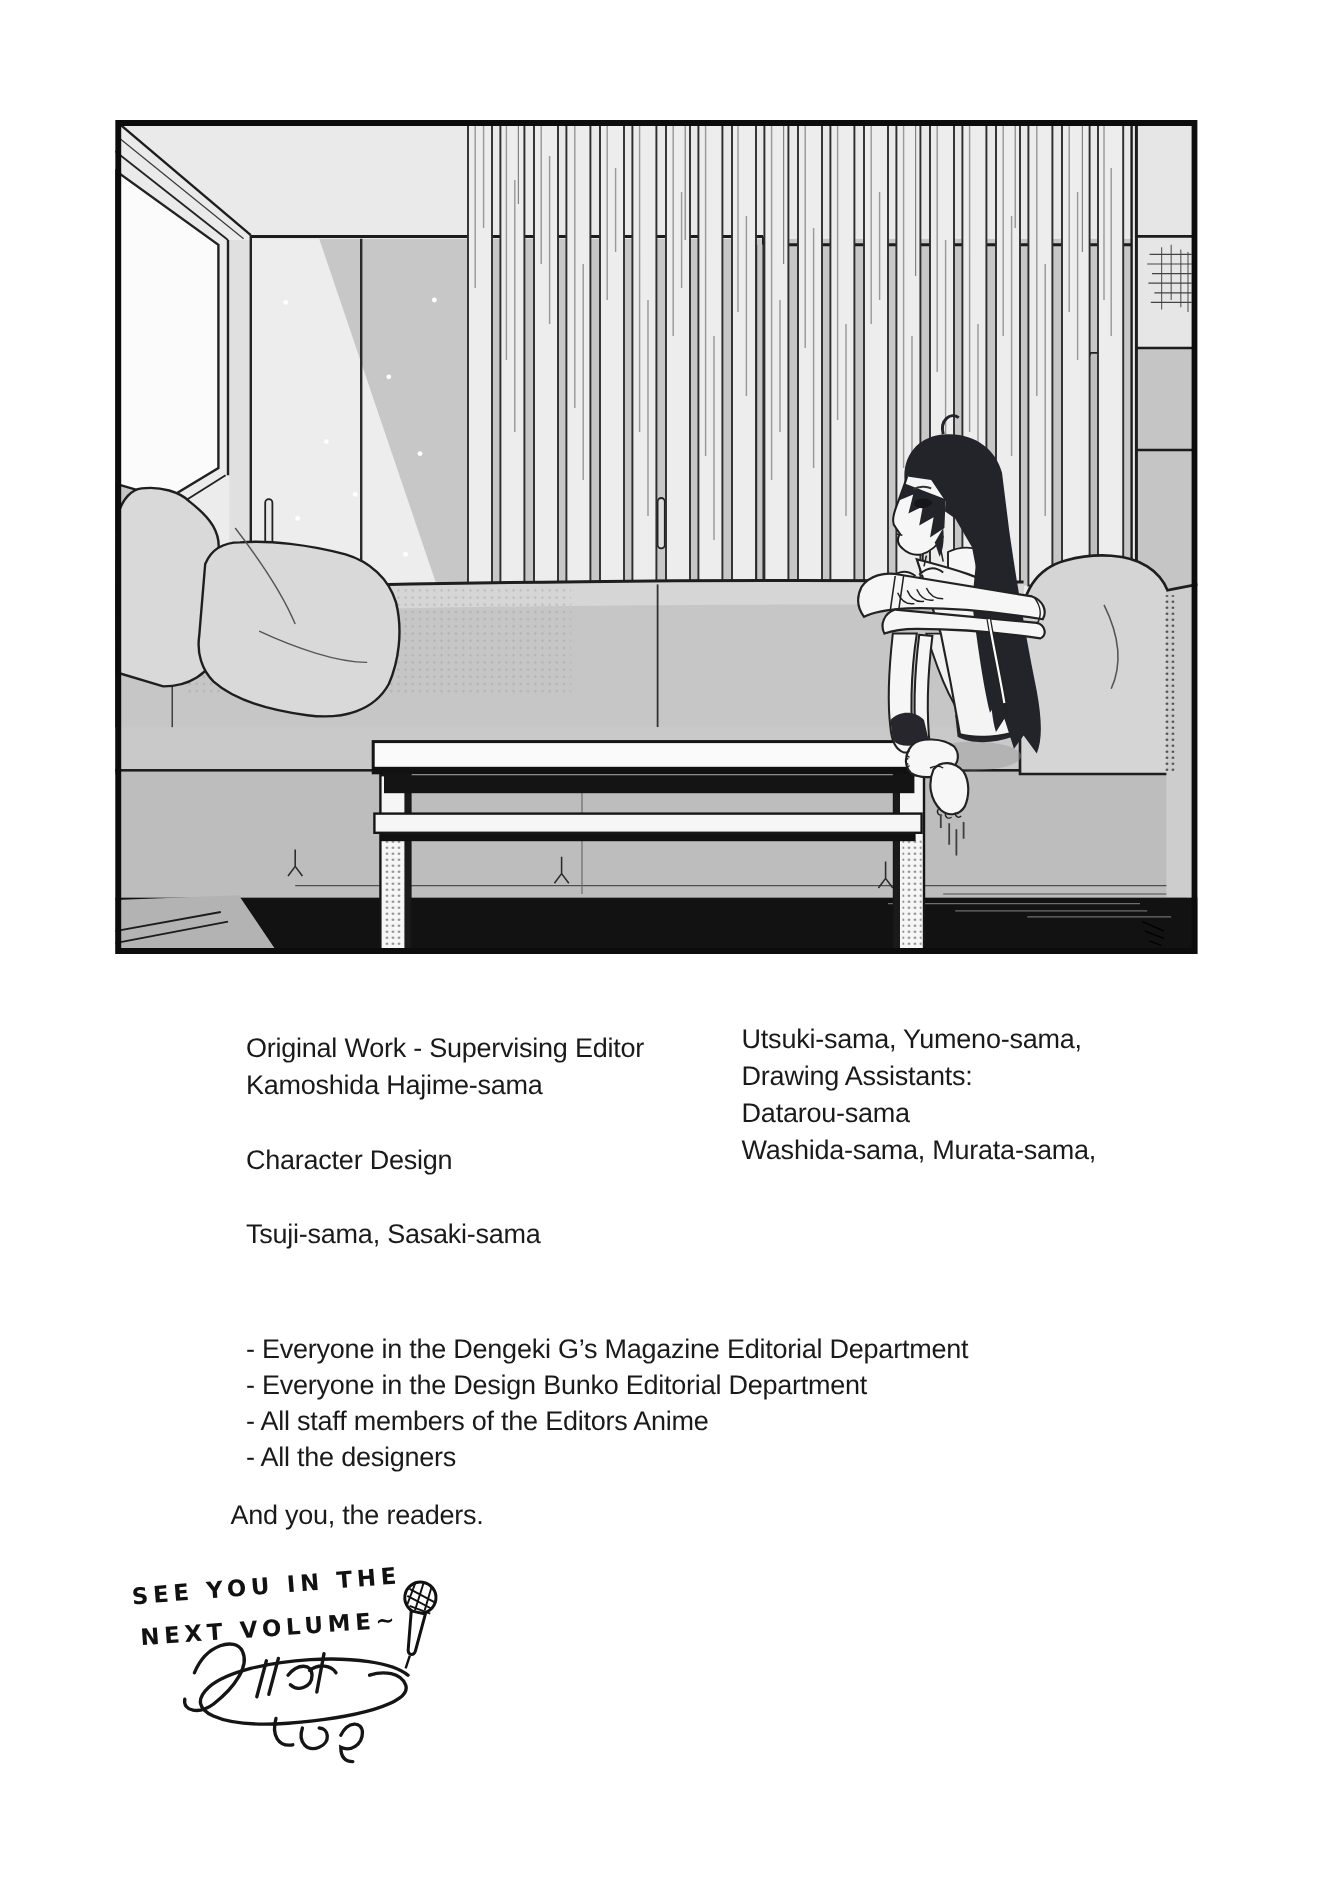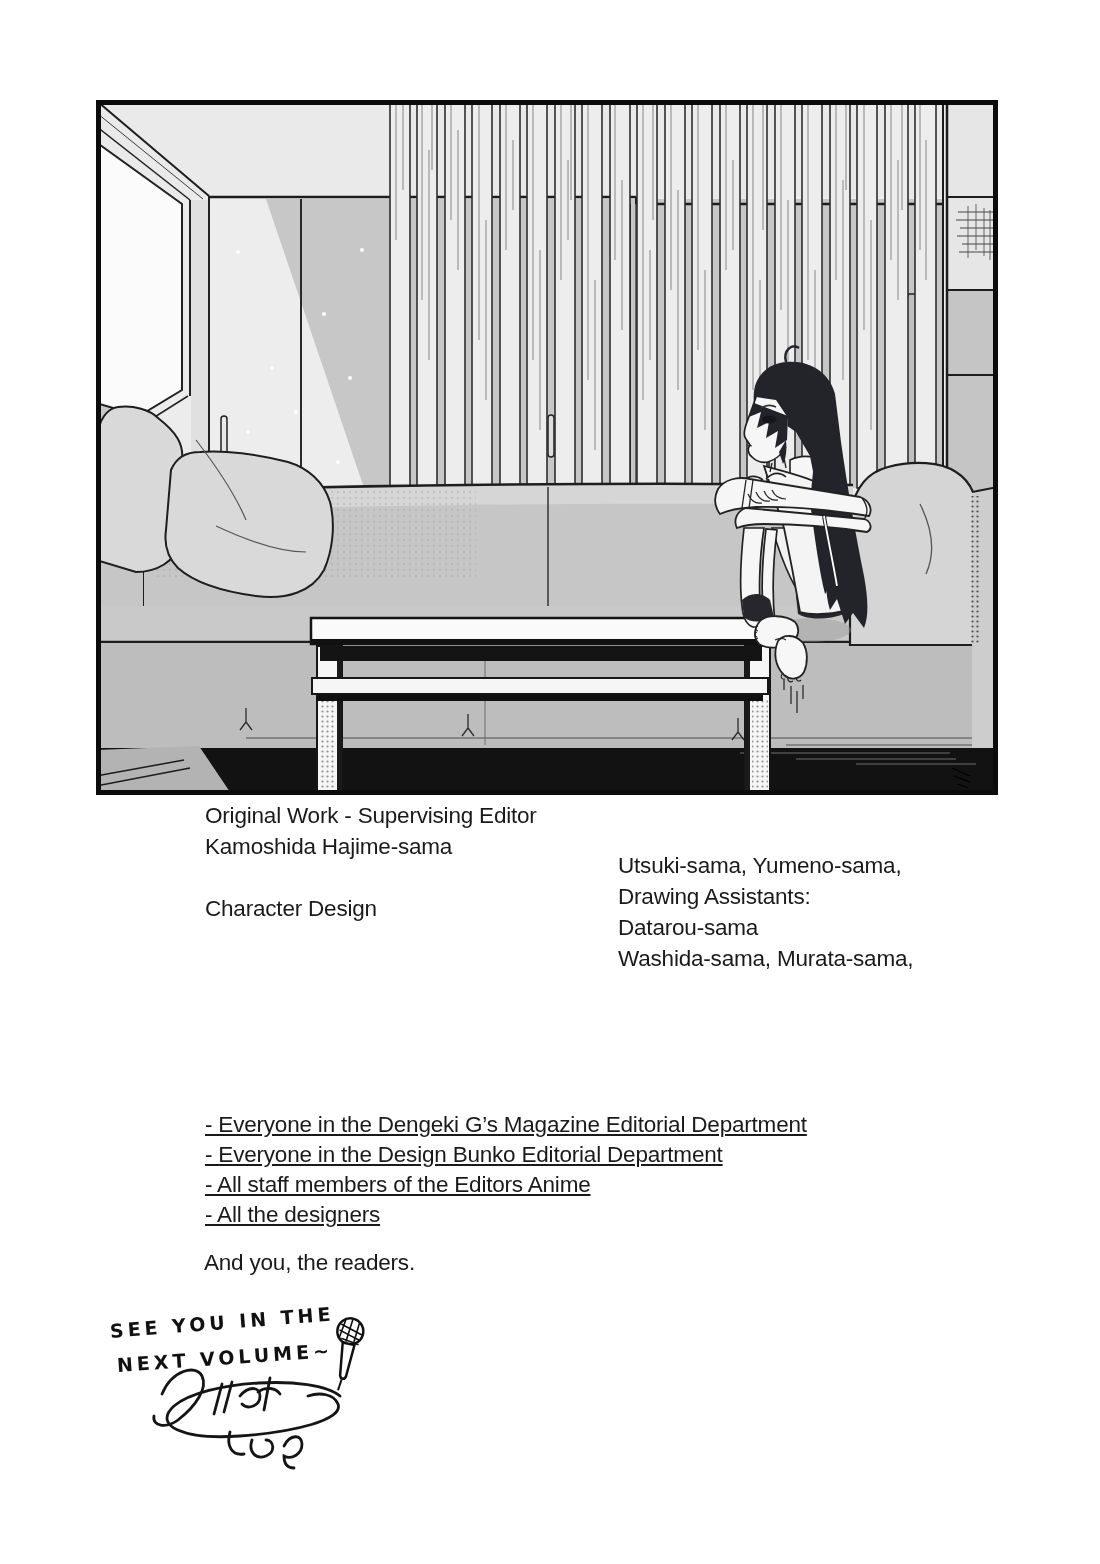--- a/index.html
+++ b/index.html
@@ -6,21 +6,21 @@
   body{
     width:1100px;height:1564px;position:relative;background:#ffffff;
     font-family:"Liberation Sans",sans-serif;color:#1a1a1a;overflow:hidden;
   }
   .abs{position:absolute;white-space:nowrap;}
   .panel-wrap{position:absolute;left:96px;top:100px;width:902px;height:695px;}
   .panel-wrap svg{display:block;width:902px;height:695px;}
   .credits{font-size:22.5px;line-height:31px;letter-spacing:-0.2px;}
   .credits .group{margin-bottom:31px;}
   .thanks{font-size:22.5px;line-height:30px;letter-spacing:-0.2px;}
-  .thanks div{white-space:nowrap;text-decoration:underline;}
+  .thanks div{white-space:nowrap;}
   .readers{font-size:22.5px;line-height:30px;letter-spacing:-0.2px;}
   .hand{
     font-family:"DejaVu Sans",sans-serif;font-weight:bold;font-size:19px;
     letter-spacing:4px;color:#111;transform-origin:left center;
   }
   .hand1{left:110px;top:1320px;transform:rotate(-4.5deg);}
   .hand2{left:117px;top:1354px;transform:rotate(-4deg);}
   .mic{left:326px;top:1316px;transform:rotate(8deg);}
   .sig{left:142px;top:1360px;}
 </style>
@@ -205,47 +205,48 @@
     <path d="M682,541 C677,553 679,566 688,575 C695,581 704,579 708,572 C712,563 712,551 707,543 C699,534 688,534 682,541 Z" fill="#f7f7f7" stroke="#222222" stroke-width="1.8"></path>
     <path d="M686,574 C684,577 686,580 689,579 M692,577 C691,581 694,583 697,581 M700,577 C700,581 703,582 705,580" stroke="#222222" stroke-width="1.1" fill="none"></path>
     <path d="M679,540 C683,538 687,538 690,540" stroke="#222222" stroke-width="1.2" fill="none"></path>
     <path d="M688,580 V590 M695,586 V604 M701,591 V613 M707,585 V599" stroke="#3f3f3f" stroke-width="1.5" fill="none"></path>
   </g>
 
   <rect x="2.5" y="2.5" width="897" height="690" fill="none" stroke="#0c0c0c" stroke-width="5"></rect>
 </svg>
 </div>
 
-<div class="abs credits" style="left:205px;top:800px;">
+<div class="abs credits" style="left:205px;top:858px;">
   <div class="group">
     <div>Original Work - Supervising Editor</div>
     <div>Kamoshida Hajime-sama</div>
   </div>
   <div class="group">
     <div>Character Design</div>
   </div>
   <div class="group">
+    <div>Tsuji-sama, Sasaki-sama</div>
   </div>
 </div>
 
 <div class="abs credits" style="left:618px;top:850px;">
   <div>Utsuki-sama, Yumeno-sama,</div>
   <div>Drawing Assistants:</div>
   <div>Datarou-sama</div>
   <div>Washida-sama, Murata-sama,</div>
 </div>
 
 <div class="abs thanks" style="left:205px;top:1110px;">
   <div>- Everyone in the Dengeki G’s Magazine Editorial Department</div>
   <div>- Everyone in the Design Bunko Editorial Department</div>
   <div>- All staff members of the Editors Anime</div>
   <div>- All the designers</div>
 </div>
 
-<div class="abs readers" style="left:204px;top:1248px;text-align:center;">And you, the readers.</div>
+<div class="abs readers" style="left:192px;top:1248px;text-align:center;">And you, the readers.</div>
 
 <div class="abs hand hand1">SEE YOU IN THE</div>
 <div class="abs hand hand2">NEXT VOLUME~</div>
 
 <svg class="abs mic" width="40" height="78" viewBox="0 0 40 78">
   <circle cx="21" cy="15" r="13" fill="#ffffff" stroke="#111111" stroke-width="2.5"></circle>
   <path d="M11,9 L33,17 M10,15 L32,23 M13,23 L31,27 M15,4 L11,22 M22,2 L18,26 M29,5 L26,25" stroke="#111111" stroke-width="1.6" fill="none"></path>
   <path d="M15,27 L27,28 L23,60 C22,64 18,64 17,60 Z" fill="#ffffff" stroke="#111111" stroke-width="2.5"></path>
   <path d="M19,64 L17,75" stroke="#111111" stroke-width="2" fill="none"></path>
 </svg>

